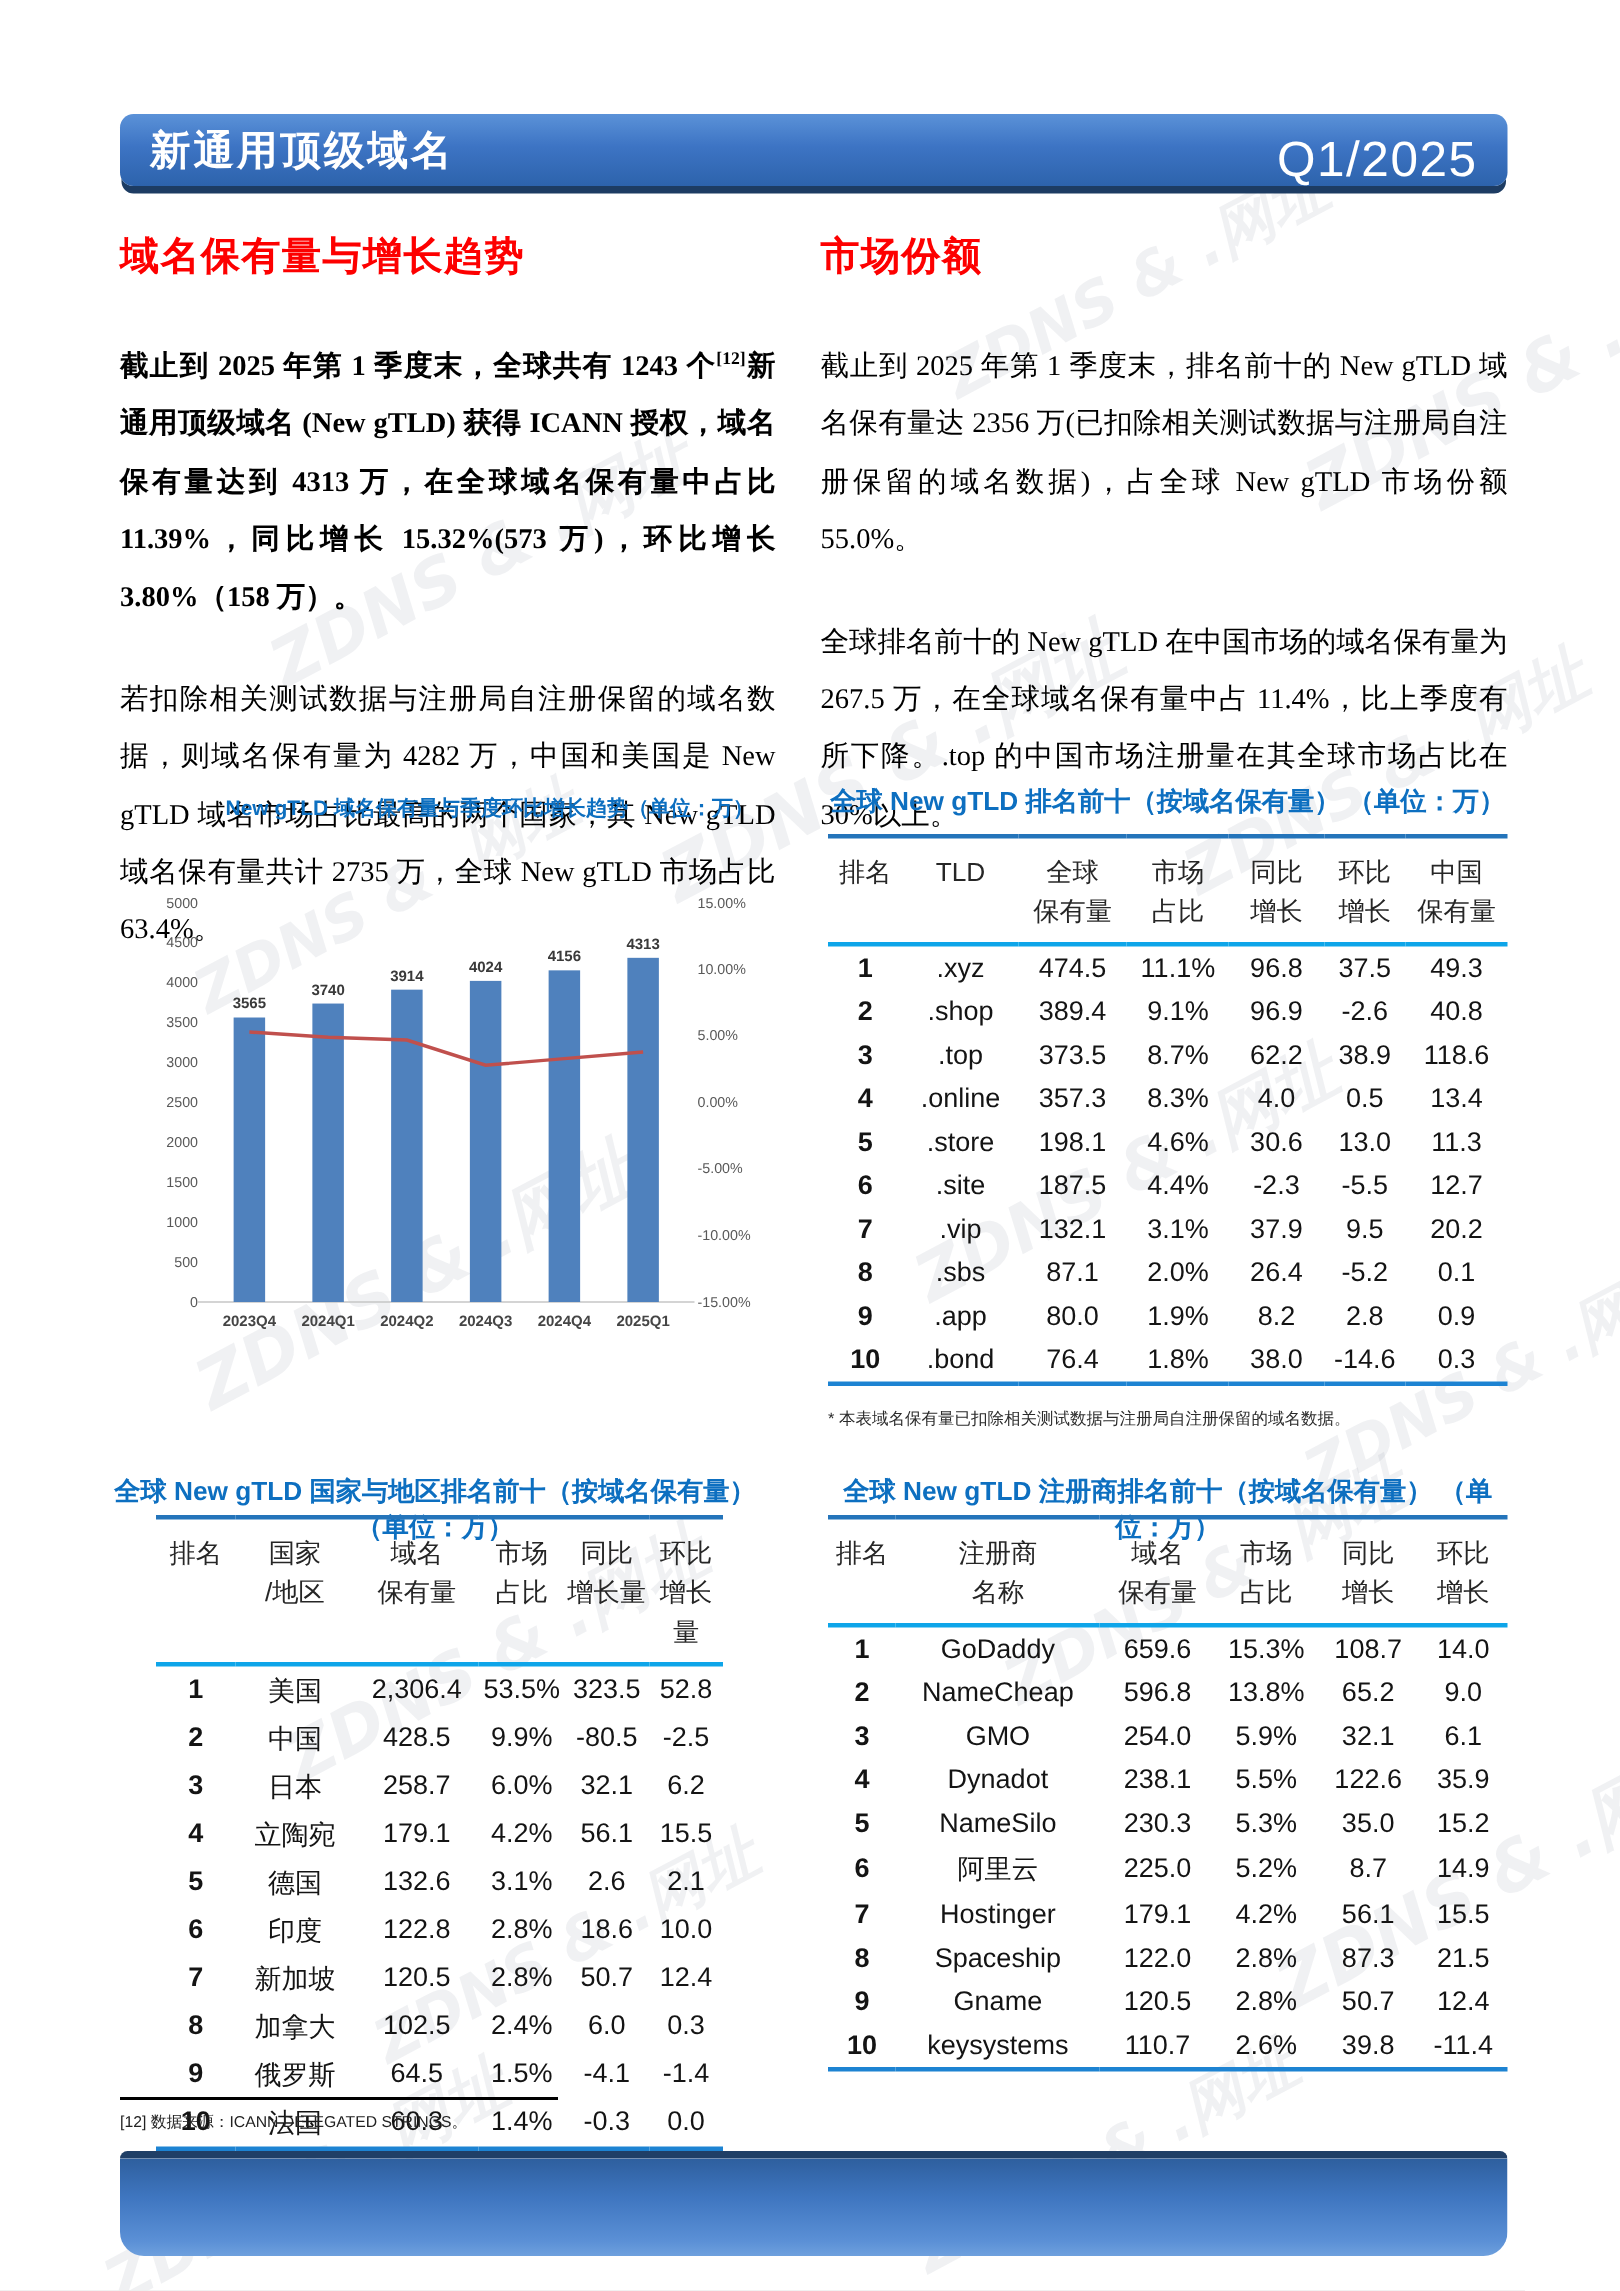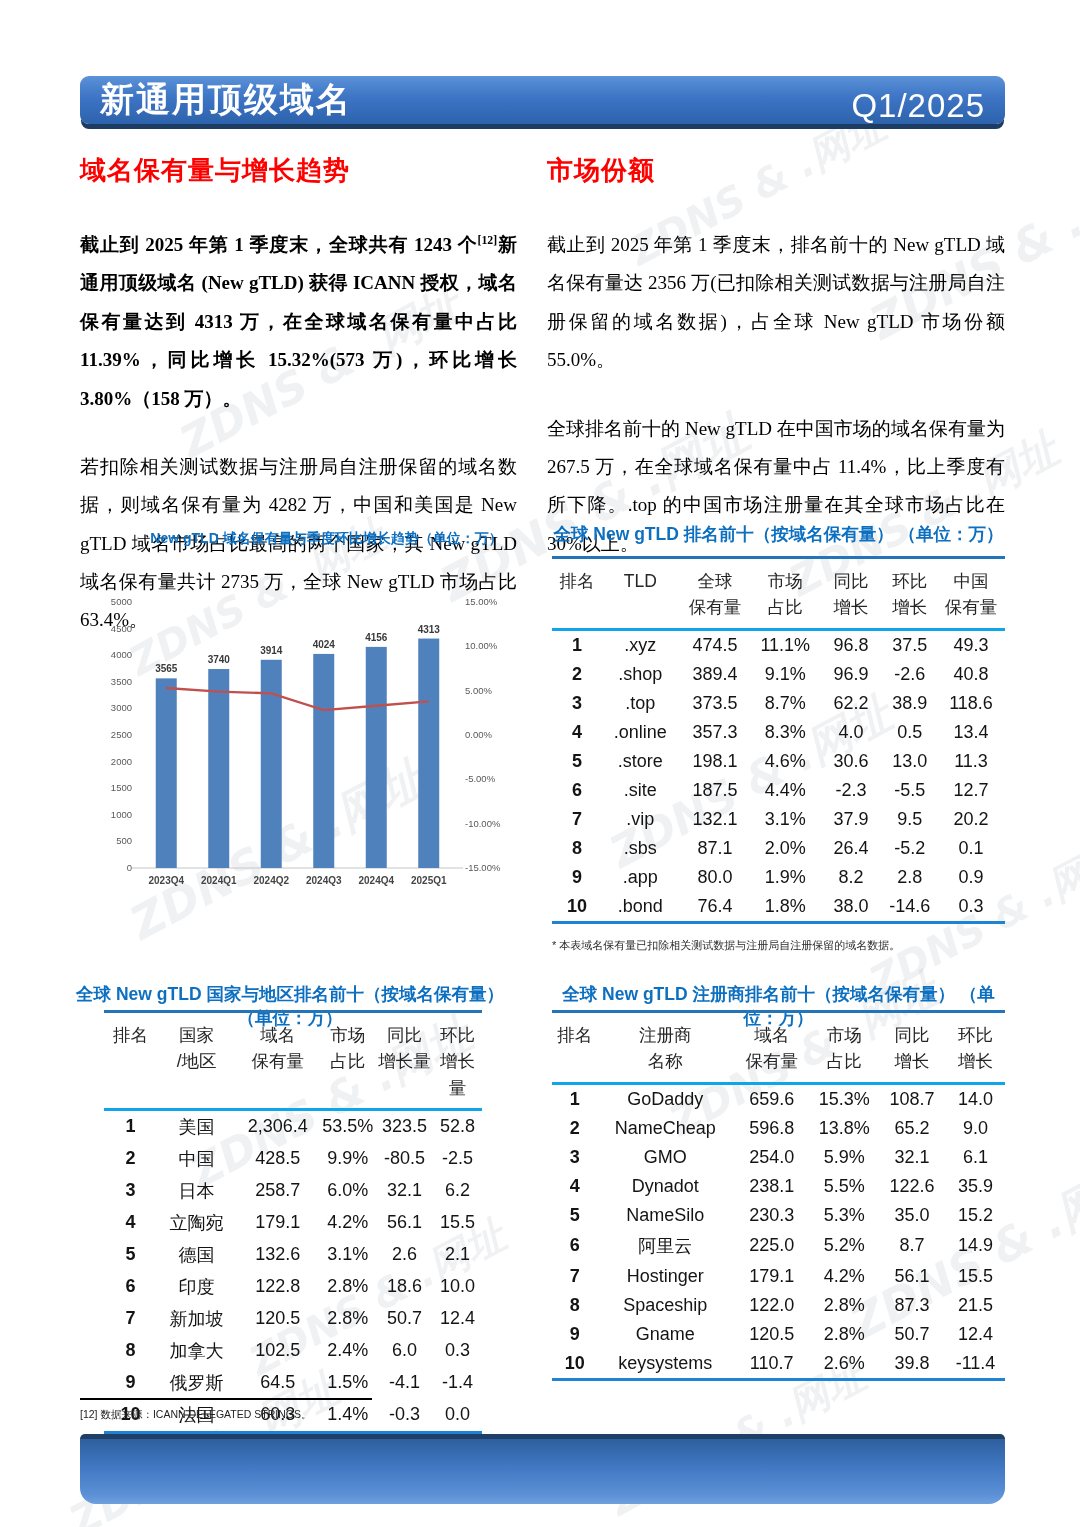--- a/index.html
+++ b/index.html
@@ -8,21 +8,21 @@
   
   .wm-layer{position:absolute;inset:0;pointer-events:none;z-index:1;}
   .wm{position:absolute;font-family:"DejaVu Sans",sans-serif;font-style:italic;font-weight:800;
       color:rgba(110,120,140,0.10);white-space:nowrap;transform-origin:left top;}
   .content{position:absolute;inset:0;z-index:2;}
   
   .hdr{position:absolute;left:80px;top:76px;width:925px;height:48px;border-radius:9px;
        background:linear-gradient(180deg,#5b92d8 0%,#3d74c4 45%,#2d63ac 100%);
        box-shadow:0 6px 0 -1px #1d3c63;display:flex;align-items:center;justify-content:space-between;
        padding:0 20px;box-sizing:border-box;}
-  .hdr-title{color:#ffffff;font-size:34px;font-weight:700;letter-spacing:2px;}
+  .hdr-title{color:#ffffff;font-size:27px;font-weight:700;letter-spacing:2px;}
   .hdr-period{color:#ffffff;font-size:33px;font-weight:400;letter-spacing:1px;margin-top:12px;}
   
   .col-left{position:absolute;left:80px;top:150px;width:437px;}
   .col-right{position:absolute;left:547px;top:150px;width:458px;}
   .sec-h{font-size:26px;font-weight:800;color:#fd0000;letter-spacing:1px;margin:3px 0 0 0;}
   .para{font-family:"Liberation Serif",serif;font-size:19px;color:#000;text-align:justify;
         line-height:2.02;margin:0;}
   .para.b{font-weight:700;}
   .p1{margin-top:38px;}
   .p2{margin-top:30px;}

